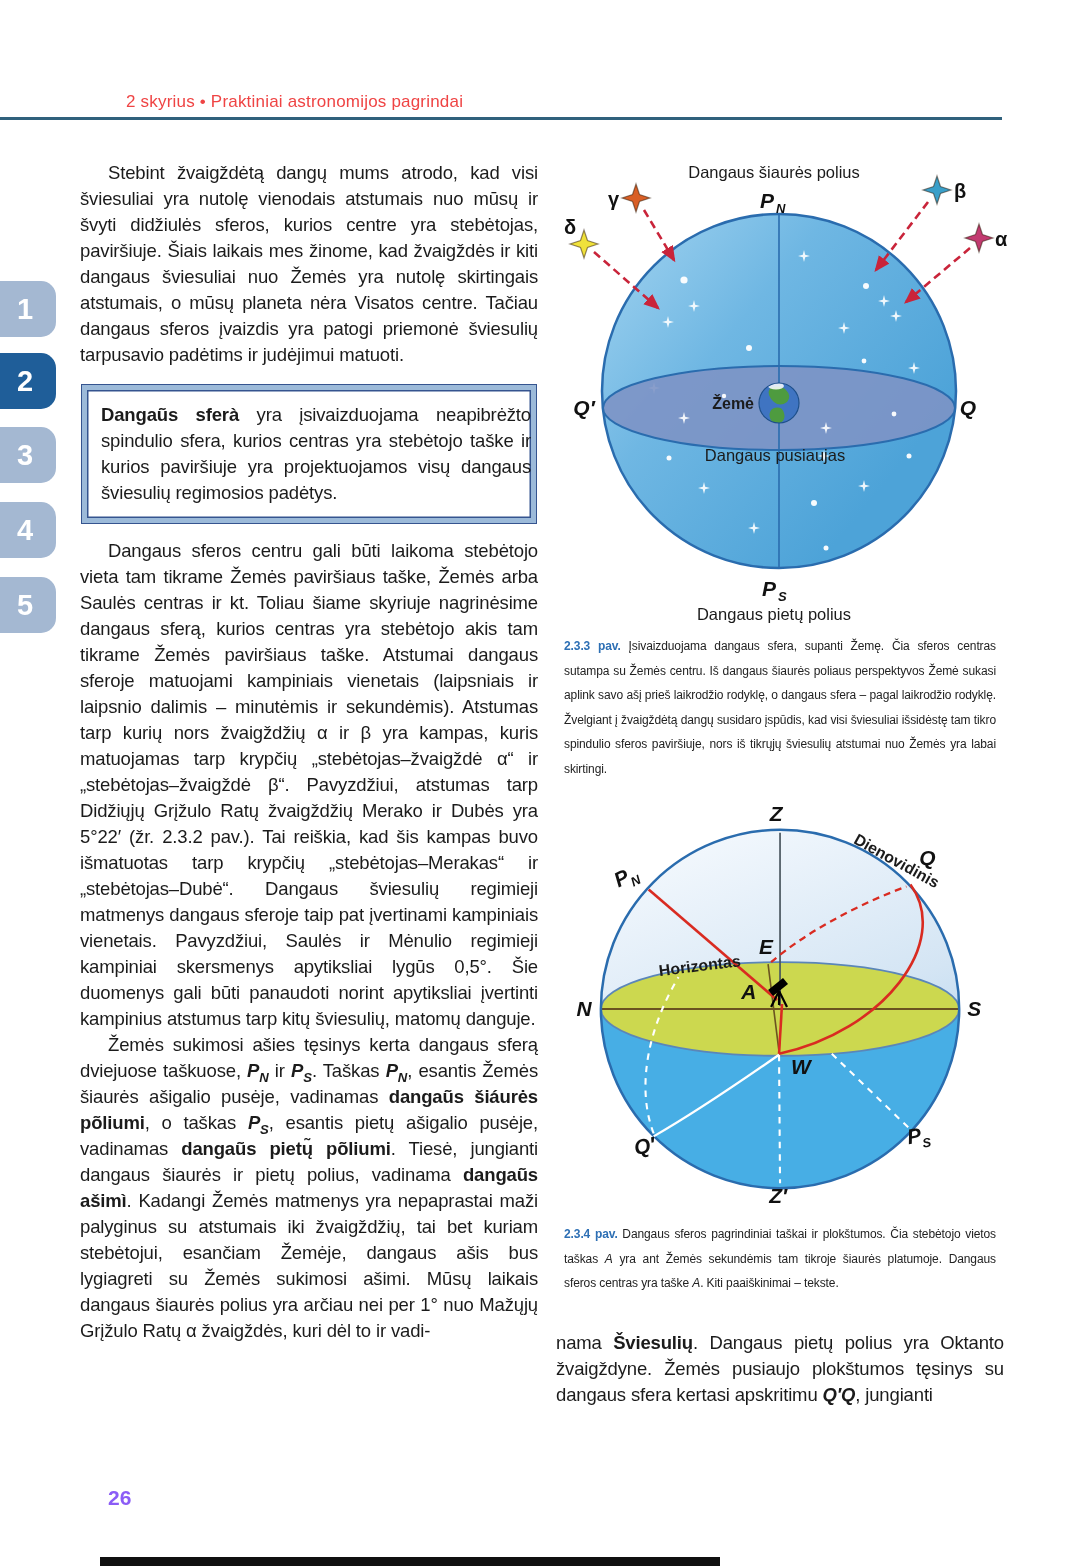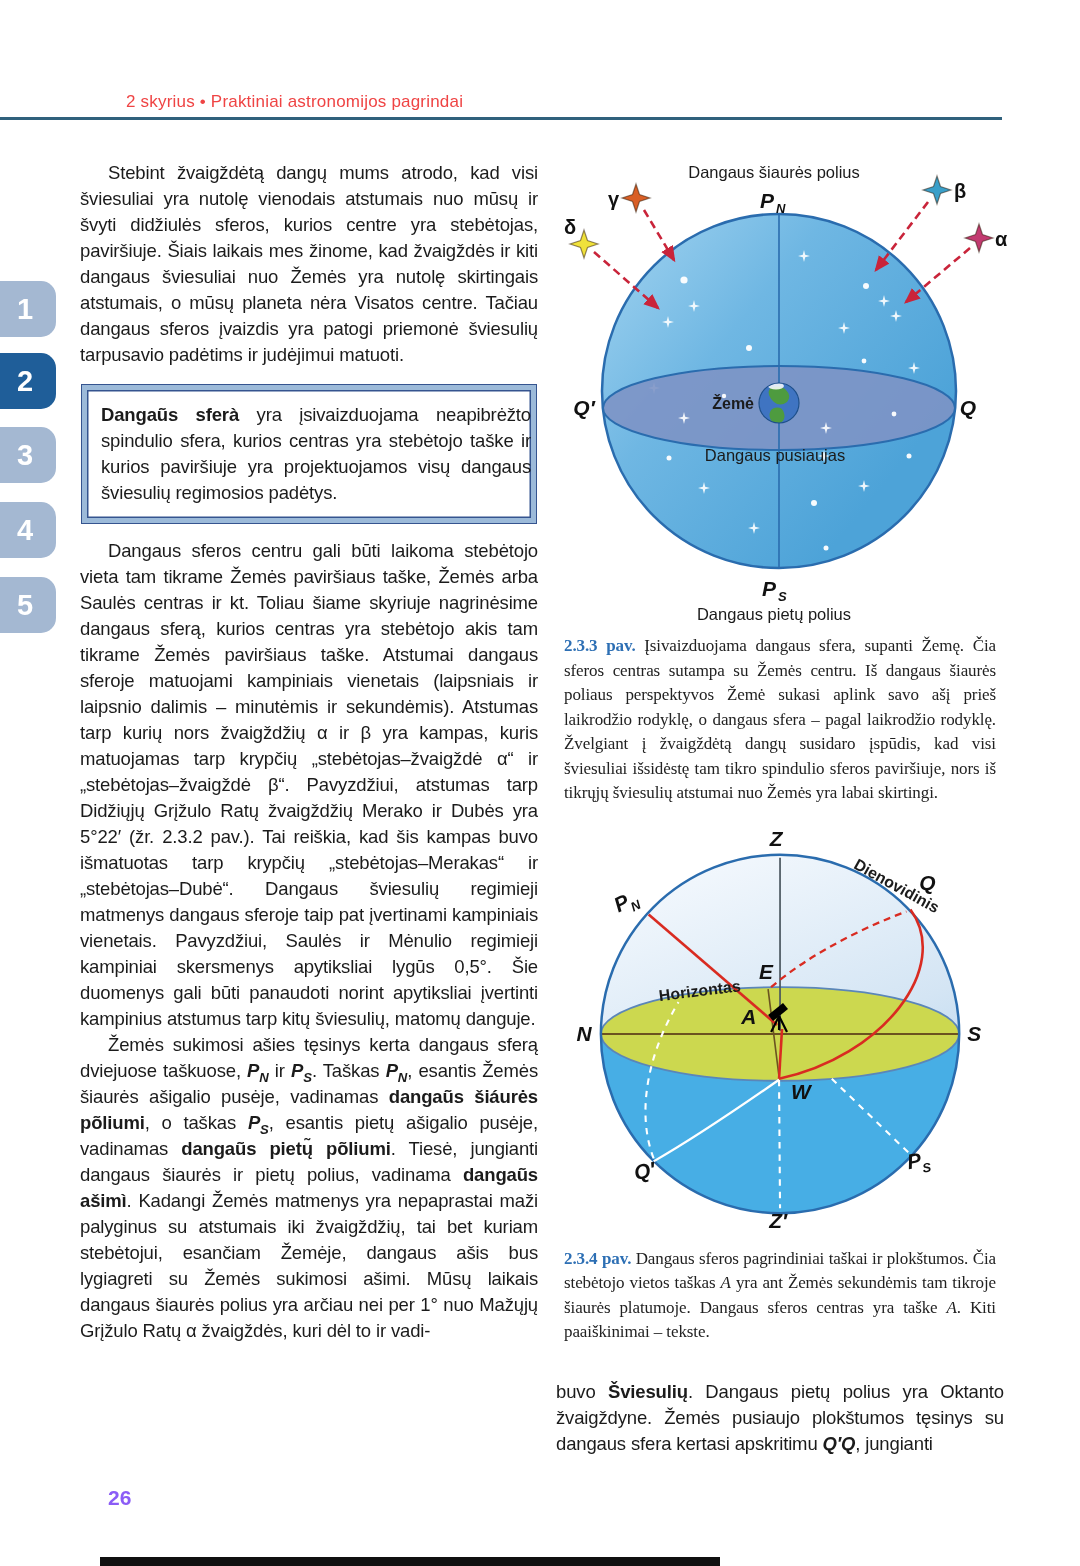--- a/index.html
+++ b/index.html
@@ -18,21 +18,21 @@
   .col-left{position:absolute;left:80px;top:160px;width:458px;}
   .col-right{position:absolute;left:556px;top:148px;width:448px;}
   .body-text{margin:0;font-size:18.5px;line-height:26px;text-align:justify;letter-spacing:-0.15px;}
   .indent{text-indent:28px;}
   .rb{font-weight:bold;} .ri{font-style:italic;} sub{font-size:71%;line-height:0;}
   .definition-box{margin:17px 2px 15px 2px;padding:12px 0 12px 14px;
       border:5px solid var(--c-box-border);outline:1.5px solid var(--c-box-line);
       box-shadow:inset 0 0 0 1.5px var(--c-box-line);background:#fff;}
   .figure{margin:8px;}
   .figure svg{display:block;}
-  .caption{font-size:17px;line-height:24.5px;text-align:justify;color:#222;letter-spacing:-0.1px;font-family:Liberation Serif, serif;}
+  .caption{font-size:12px;line-height:24.5px;text-align:justify;color:#222;letter-spacing:-0.1px;}
   .cap-label{color:var(--c-caption-blue);font-weight:bold;}
   .caption-1{margin-top:8px;}
   .fig2{margin-top:12px;}
   .caption-2{margin-top:6px;}
   .closing{margin-top:34px;}
   .page-number{position:absolute;left:80px;top:1486px;font-size:21px;font-weight:bold;color:#8b5cf6;margin-left:28px;}
   .bottom-bar{position:absolute;left:100px;bottom:0;width:620px;height:9px;background:#101010;}
   
   .fig-label{font-size:16.5px;fill:#1b1b1b;}
   .fig-label-b{font-size:16px;font-weight:bold;fill:#1b1b1b;}
@@ -259,18 +259,18 @@
           <text class="point-label" x="346" y="352">P</text>
           <text class="point-sub" x="360" y="358">S</text>
         </g>
         <text class="point-label" x="215" y="412" text-anchor="middle">Z′</text>
       </svg>
       <figcaption class="caption caption-2">
         <span class="cap-label">2.3.4 pav.</span><span><span> Dangaus sferos pagrindiniai taškai ir plokštumos. Čia stebėtojo vietos taškas </span><span class="ri">A</span><span> yra ant Žemės sekundėmis tam tikroje šiaurės platumoje. Dangaus sferos centras yra taške </span><span class="ri">A</span><span>. Kiti paaiškinimai – tekste.</span></span>
       </figcaption>
     </figure>
 
-    <p class="body-text closing"><span>buvo </span><span class="rb">Šviesulių</span><span>. Dangaus pietų polius yra Oktanto žvaigždyne. Žemės pusiaujo plokštumos tęsinys su dangaus sfera kertasi apskritimu </span><span class="rb ri">Q′Q</span><span>, jungianti</span></p>
+    <p class="body-text closing"><span>nama </span><span class="rb">Šviesulių</span><span>. Dangaus pietų polius yra Oktanto žvaigždyne. Žemės pusiaujo plokštumos tęsinys su dangaus sfera kertasi apskritimu </span><span class="rb ri">Q′Q</span><span>, jungianti</span></p>
   </section>
 
   <div class="page-number">26</div>
   <div class="bottom-bar"></div>
 </div>
 
 </body></html>

